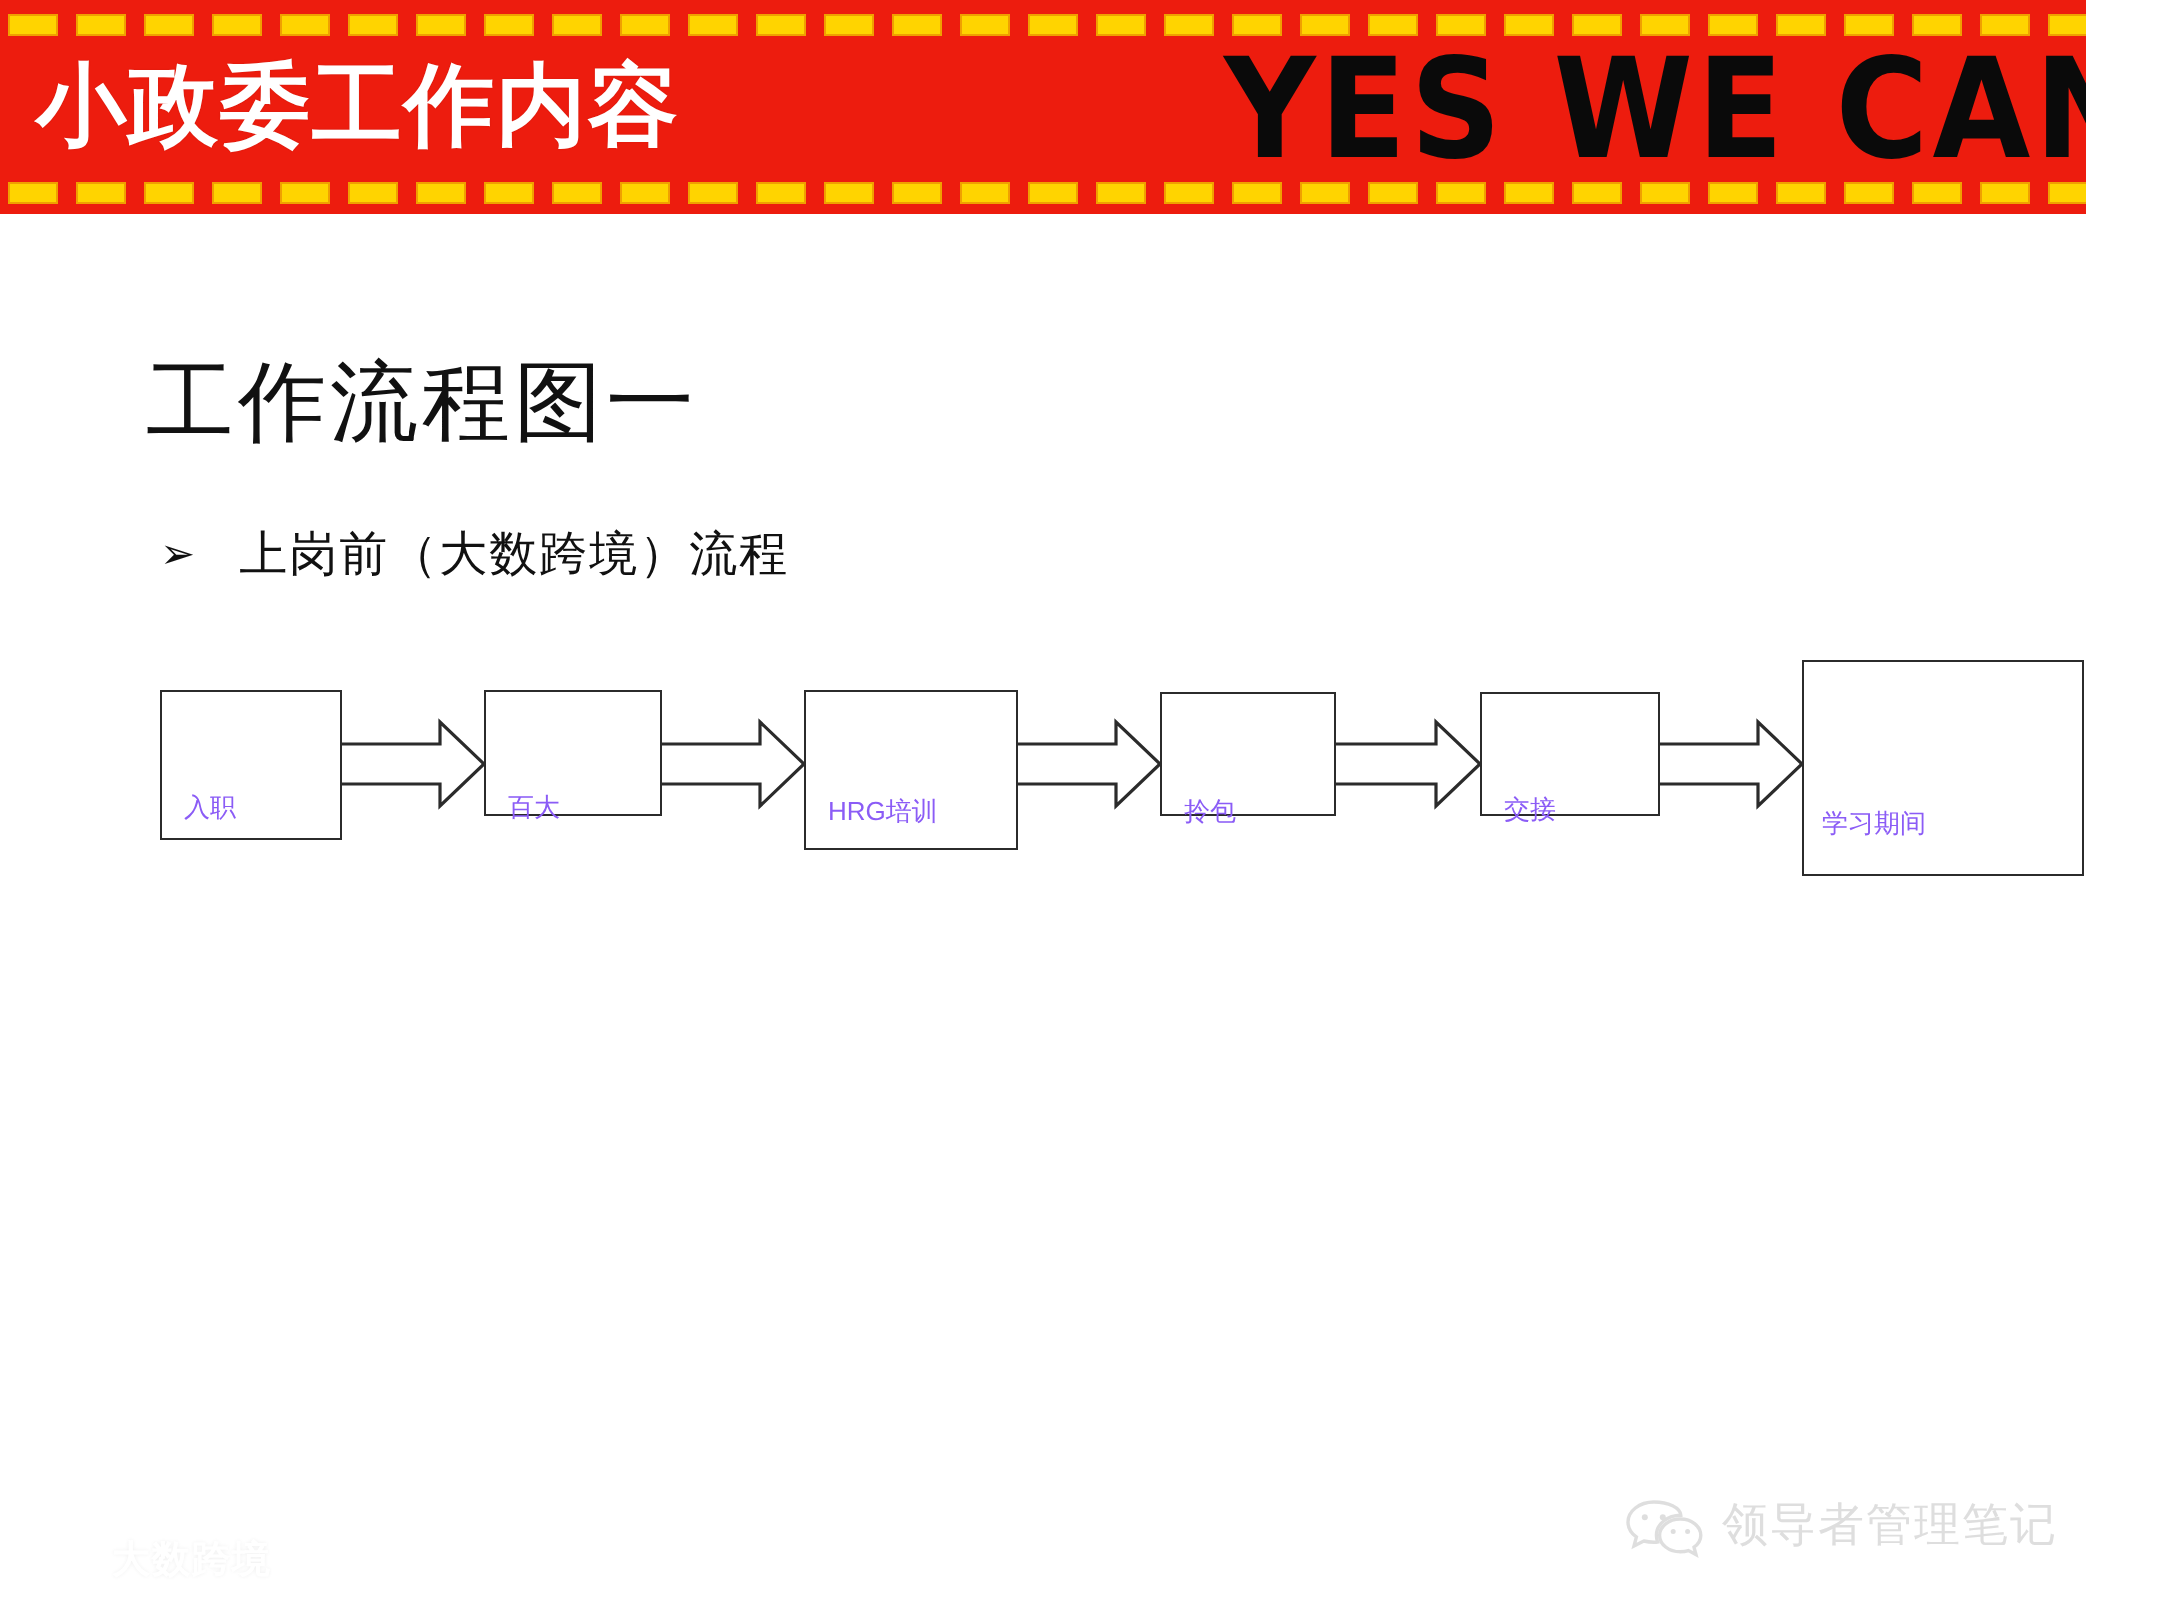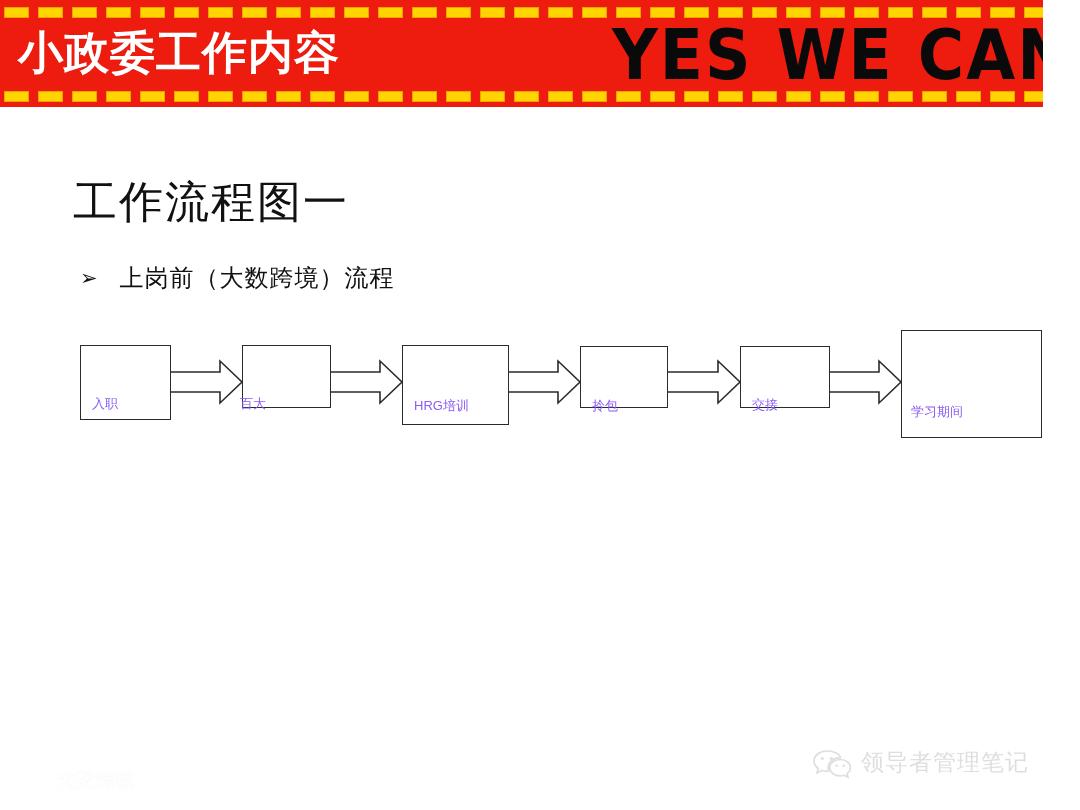--- a/index.html
+++ b/index.html
@@ -257,21 +257,21 @@
       <polyline points="171,372 220,372 220,361 242,382 220,403 220,392 171,392" fill="#ffffff" stroke="#2B2B2B" stroke-width="1.6" stroke-linejoin="miter"></polyline>
       <polyline points="331,372 380,372 380,361 402,382 380,403 380,392 331,392" fill="#ffffff" stroke="#2B2B2B" stroke-width="1.6" stroke-linejoin="miter"></polyline>
       <polyline points="509,372 558,372 558,361 580,382 558,403 558,392 509,392" fill="#ffffff" stroke="#2B2B2B" stroke-width="1.6" stroke-linejoin="miter"></polyline>
       <polyline points="668,372 718,372 718,361 740,382 718,403 718,392 668,392" fill="#ffffff" stroke="#2B2B2B" stroke-width="1.6" stroke-linejoin="miter"></polyline>
       <polyline points="830,372 879,372 879,361 901,382 879,403 879,392 830,392" fill="#ffffff" stroke="#2B2B2B" stroke-width="1.6" stroke-linejoin="miter"></polyline>
     </svg>
   <div id="flow-boxes">
       <div class="flow-box" style="left: 80px; top: 345px; width: 91px; height: 75px; border-color: rgb(43, 43, 43);"></div>
       <div class="flow-box-label" style="left: 92px; top: 354px;">入职</div>
       <div class="flow-box" style="left: 242px; top: 345px; width: 89px; height: 63px; border-color: rgb(43, 43, 43);"></div>
-      <div class="flow-box-label" style="left: 240px; top: 354px;">百大</div>
+      <div class="flow-box-label" style="left: 254px; top: 354px;">百大</div>
       <div class="flow-box" style="left: 402px; top: 345px; width: 107px; height: 80px; border-color: rgb(43, 43, 43);"></div>
       <div class="flow-box-label" style="left: 414px; top: 356px;">HRG培训</div>
       <div class="flow-box" style="left: 580px; top: 346px; width: 88px; height: 62px; border-color: rgb(43, 43, 43);"></div>
       <div class="flow-box-label" style="left: 592px; top: 356px;">拎包</div>
       <div class="flow-box" style="left: 740px; top: 346px; width: 90px; height: 62px; border-color: rgb(43, 43, 43);"></div>
       <div class="flow-box-label" style="left: 752px; top: 355px;">交接</div>
       <div class="flow-box" style="left: 901px; top: 330px; width: 141px; height: 108px; border-color: rgb(43, 43, 43);"></div>
       <div class="flow-box-label" style="left: 911px; top: 362px;">学习期间</div>
     </div>
 

